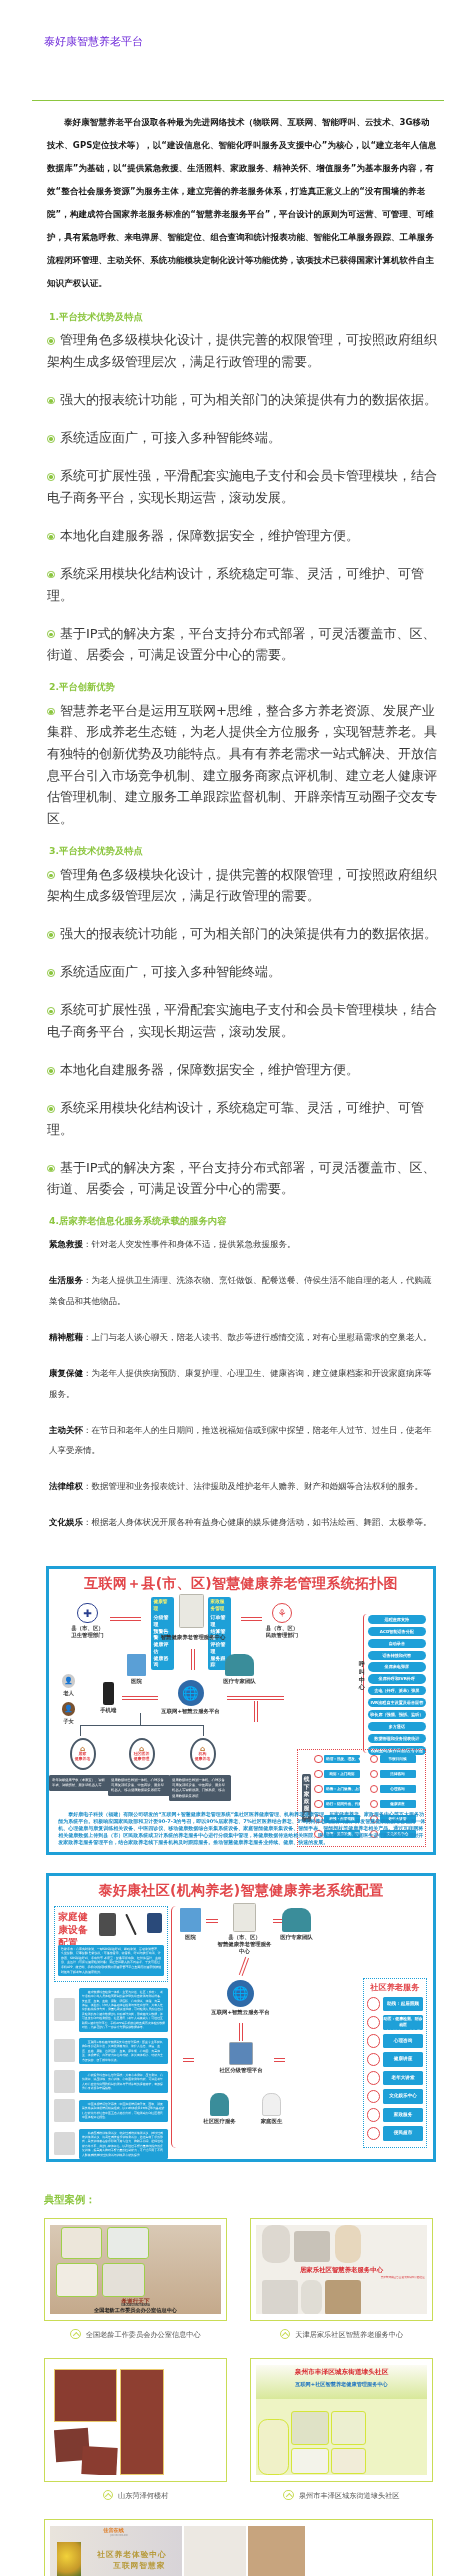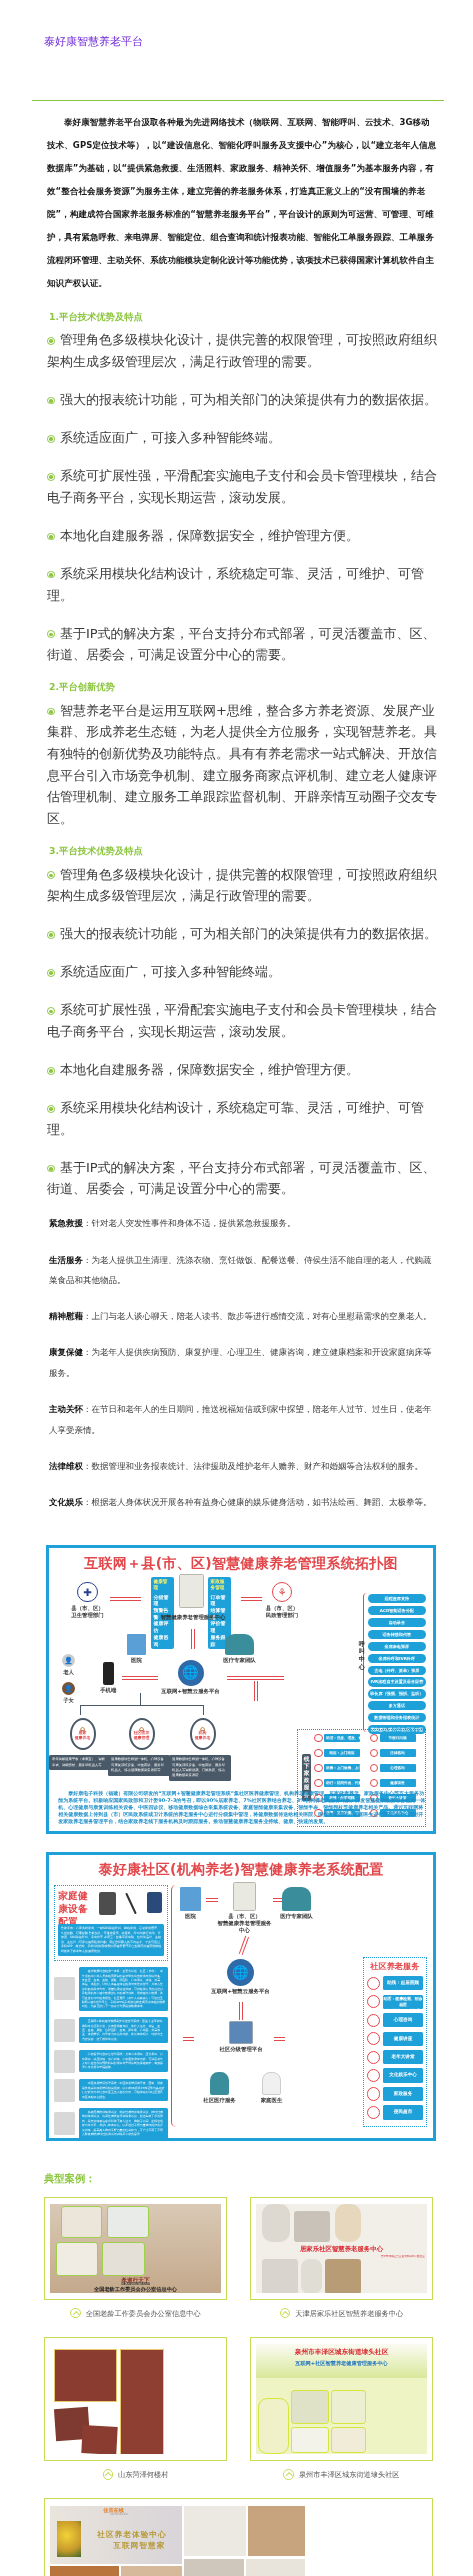--- a/index.html
+++ b/index.html
@@ -233,20 +233,21 @@
     <p class="bullet"><span class="bullet-dot"></span><span>管理角色多级模块化设计，提供完善的权限管理，可按照政府组织架构生成多级管理层次，满足行政管理的需要。</span></p>
     <p class="bullet"><span class="bullet-dot"></span><span>强大的报表统计功能，可为相关部门的决策提供有力的数据依据。</span></p>
     <p class="bullet"><span class="bullet-dot"></span><span>系统适应面广，可接入多种智能终端。</span></p>
     <p class="bullet"><span class="bullet-dot"></span><span>系统可扩展性强，平滑配套实施电子支付和会员卡管理模块，结合电子商务平台，实现长期运营，滚动发展。</span></p>
     <p class="bullet"><span class="bullet-dot"></span><span>本地化自建服务器，保障数据安全，维护管理方便。</span></p>
     <p class="bullet"><span class="bullet-dot"></span><span>系统采用模块化结构设计，系统稳定可靠、灵活，可维护、可管理。</span></p>
     <p class="bullet tight"><span class="bullet-dot"></span><span>基于IP式的解决方案，平台支持分布式部署，可灵活覆盖市、区、街道、居委会，可满足设置分中心的需要。</span></p>
   </div>
 
   <div class="text-section">
+    <h2 class="sec-heading">4.居家养老信息化服务系统承载的服务内容</h2>
     <p class="service"><span class="service-name">紧急救援</span><span>：针对老人突发性事件和身体不适，提供紧急救援服务。</span></p>
     <p class="service"><span class="service-name">生活服务</span><span>：为老人提供卫生清理、洗涤衣物、烹饪做饭、配餐送餐、侍侯生活不能自理的老人，代购蔬菜食品和其他物品。</span></p>
     <p class="service"><span class="service-name">精神慰藉</span><span>：上门与老人谈心聊天，陪老人读书、散步等进行感情交流，对有心里慰藉需求的空巢老人。</span></p>
     <p class="service"><span class="service-name">康复保健</span><span>：为老年人提供疾病预防、康复护理、心理卫生、健康咨询，建立健康档案和开设家庭病床等服务。</span></p>
     <p class="service"><span class="service-name">主动关怀</span><span>：在节日和老年人的生日期间，推送祝福短信或到家中探望，陪老年人过节、过生日，使老年人享受亲情。</span></p>
     <p class="service"><span class="service-name">法律维权</span><span>：数据管理和业务报表统计、法律援助及维护老年人赡养、财产和婚姻等合法权利的服务。</span></p>
     <p class="service"><span class="service-name">文化娱乐</span><span>：根据老人身体状况开展各种有益身心健康的娱乐健身活动，如书法绘画、舞蹈、太极拳等。</span></p>
   </div>
 
   <div class="diagram d1">

